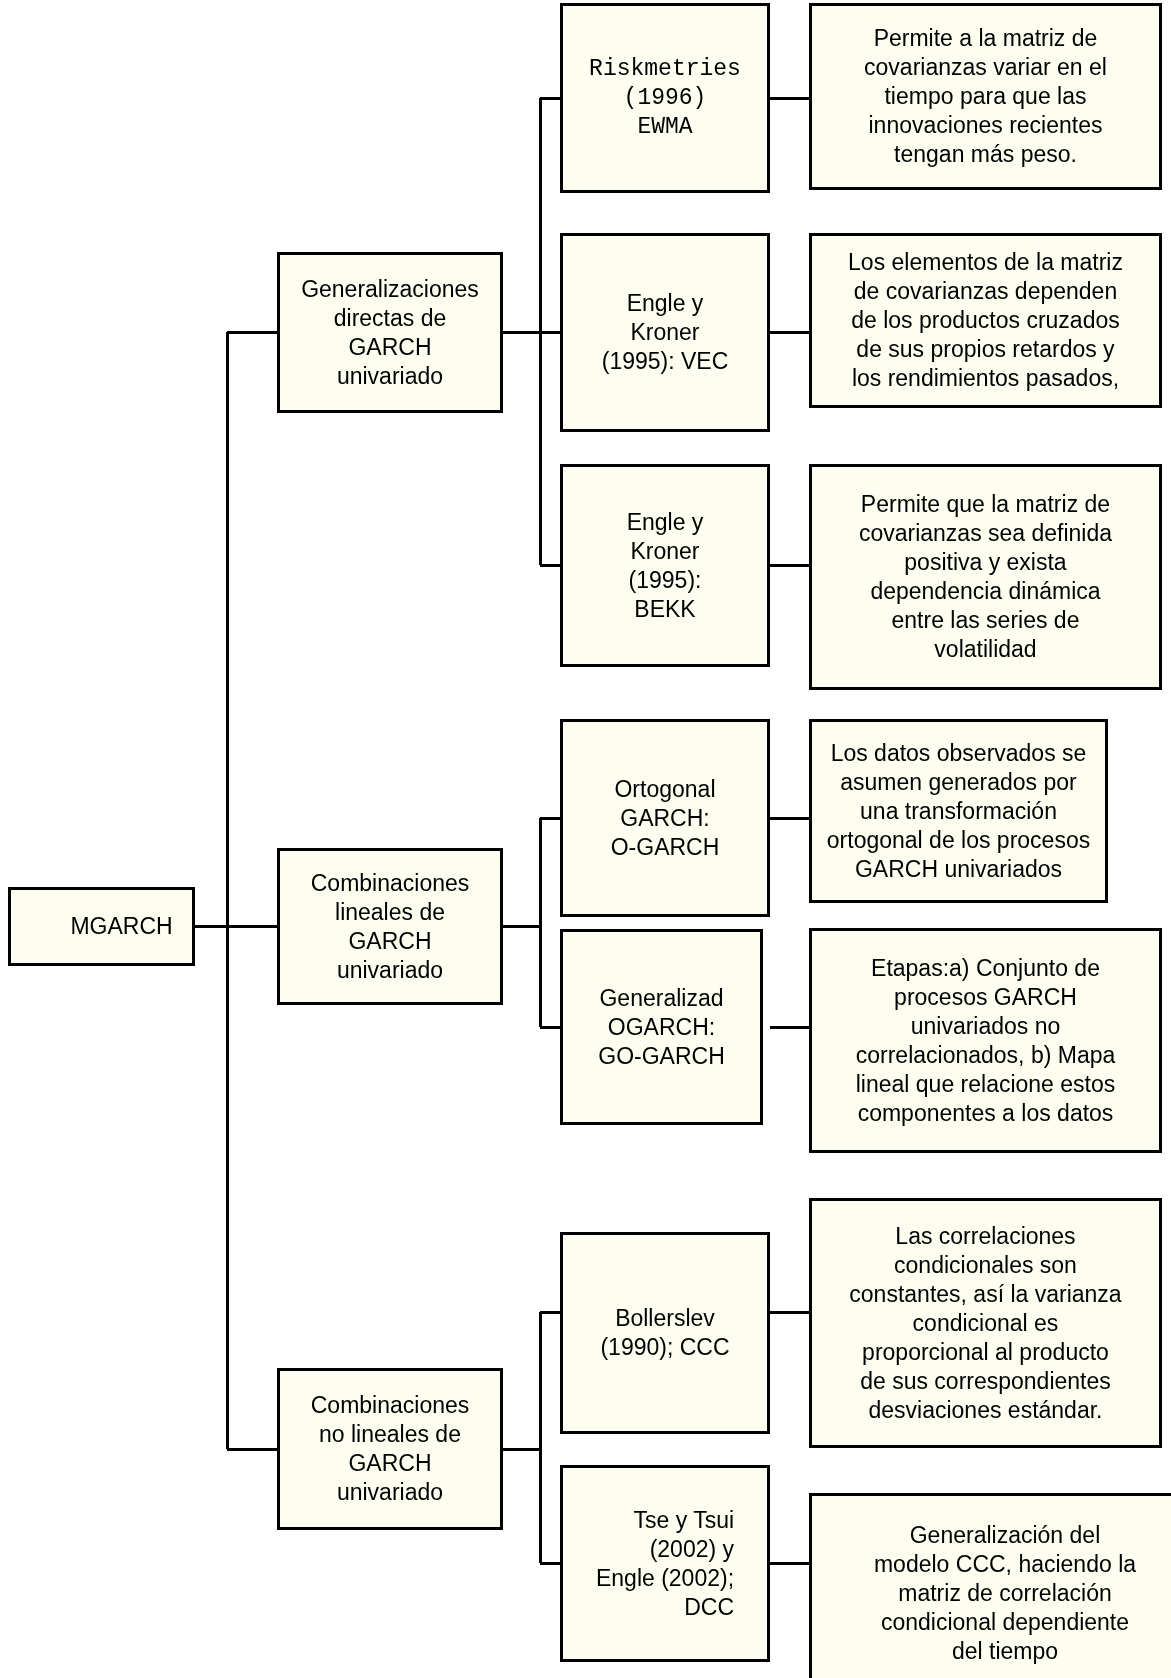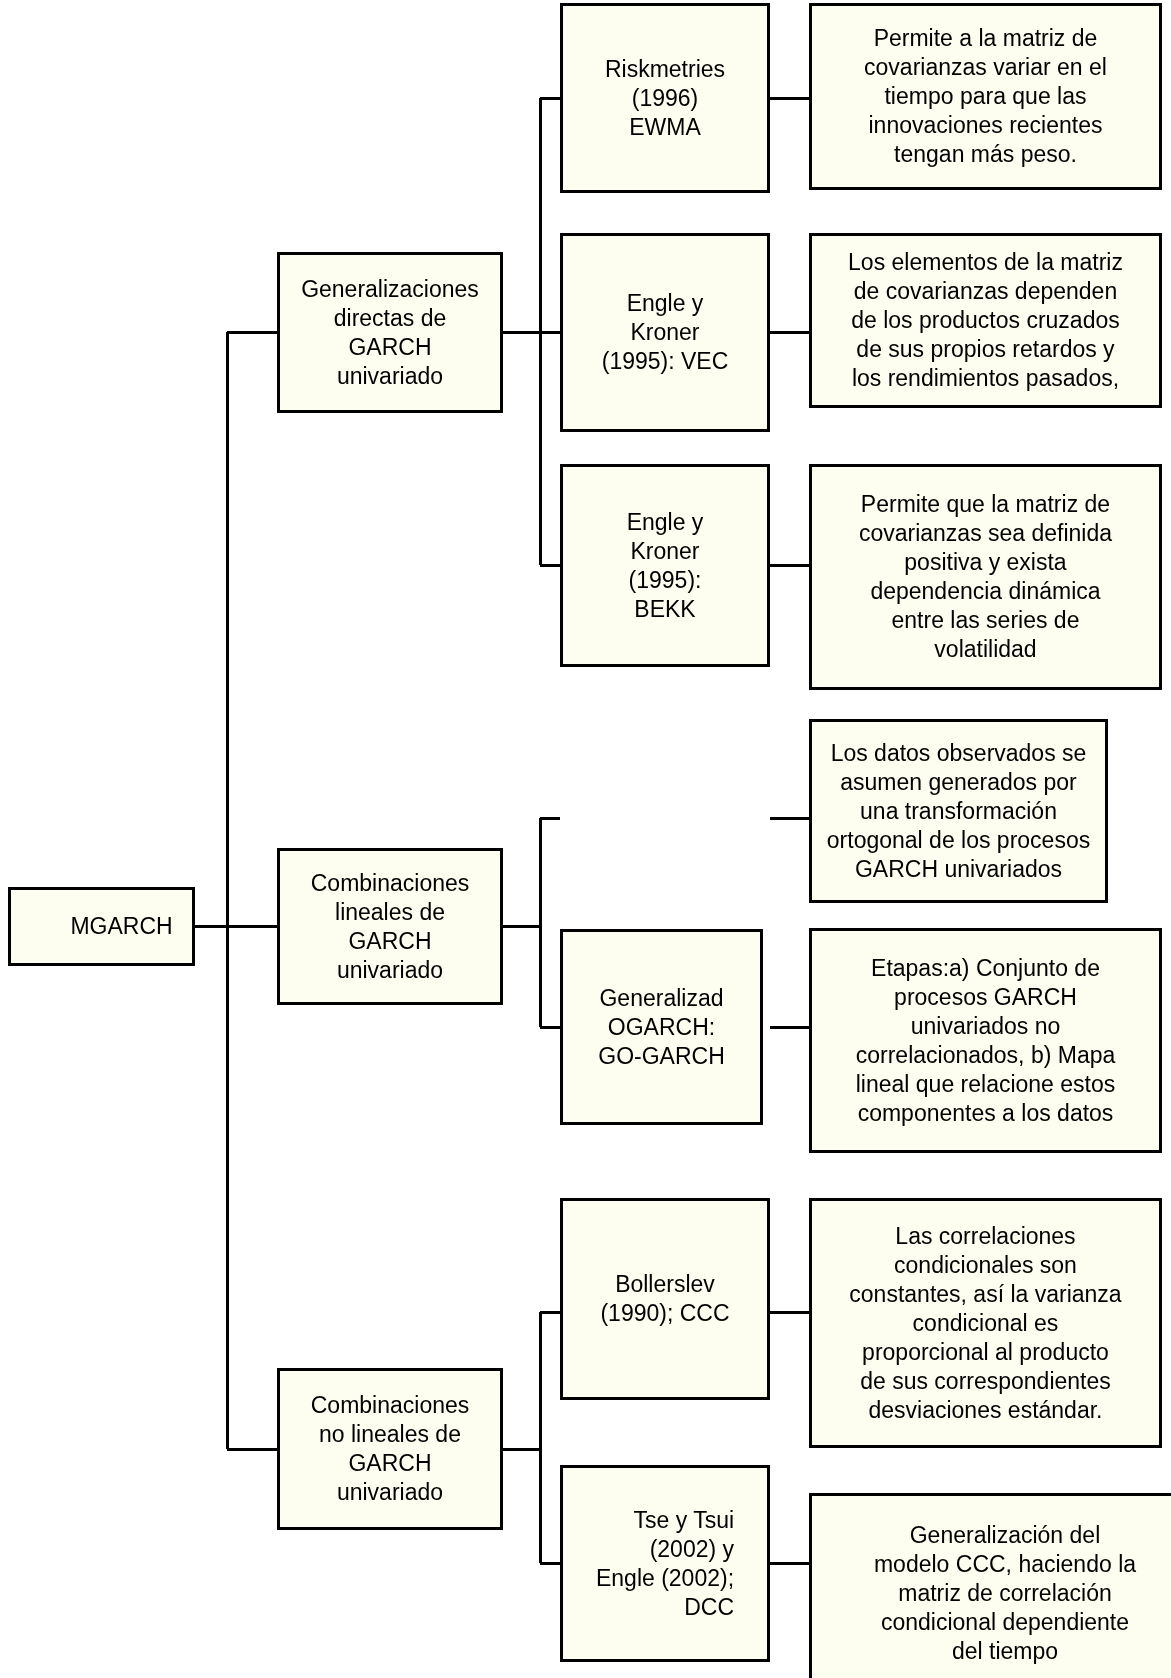--- a/index.html
+++ b/index.html
@@ -28,26 +28,26 @@
     font-size: 23px;
     line-height: 29px;
     display: block;
     padding: 0 6px;
   }
   
   .root  { left: 8px;   top: 887px;  width: 187px; height: 79px; padding-left: 40px; }
   .cat1  { left: 277px; top: 252px;  width: 226px; height: 161px; }
   .cat2  { left: 277px; top: 848px;  width: 226px; height: 157px; }
   .cat3  { left: 277px; top: 1368px; width: 226px; height: 162px; }
-  .m1    { left: 560px; top: 3px;    width: 210px; height: 190px; }
+  .m1    { left: 560px; top: 3px;    width: 210px; height: 190px; font-family: Liberation Mono, monospace; }
   .m2    { left: 560px; top: 233px;  width: 210px; height: 199px; }
   .m3    { left: 560px; top: 464px;  width: 210px; height: 203px; }
   .m4    { left: 560px; top: 719px;  width: 210px; height: 198px; }
   .m5    { left: 560px; top: 929px;  width: 203px; height: 196px; }
-  .m6    { left: 560px; top: 1198px; width: 210px; height: 202px; }
+  .m6    { left: 560px; top: 1232px; width: 210px; height: 202px; }
   .m7    { left: 560px; top: 1465px; width: 210px; height: 197px; text-align: right; }
   .d1    { left: 809px; top: 3px;    width: 353px; height: 187px; }
   .d2    { left: 809px; top: 233px;  width: 353px; height: 175px; }
   .d3    { left: 809px; top: 464px;  width: 353px; height: 226px; }
   .d4    { left: 809px; top: 719px;  width: 299px; height: 184px; }
   .d5    { left: 809px; top: 928px;  width: 353px; height: 225px; }
   .d6    { left: 809px; top: 1198px; width: 353px; height: 250px; }
   .d7    { left: 809px; top: 1465px; width: 392px; height: 201px; margin-top: 28px; }
 </style>
 </head>
@@ -118,20 +118,25 @@
     <span>Engle y
 Kroner
 (1995): VEC</span>
   </div>
   <div class="box m3">
     <span>Engle y
 Kroner
 (1995):
 BEKK</span>
   </div>
+  <div class="box m4">
+    <span>Ortogonal
+GARCH:
+O-GARCH</span>
+  </div>
   <div class="box m5">
     <span>Generalizad
 OGARCH:
 GO-GARCH</span>
   </div>
   <div class="box m6">
     <span>Bollerslev
 (1990); CCC</span>
   </div>
   <div class="box m7">

